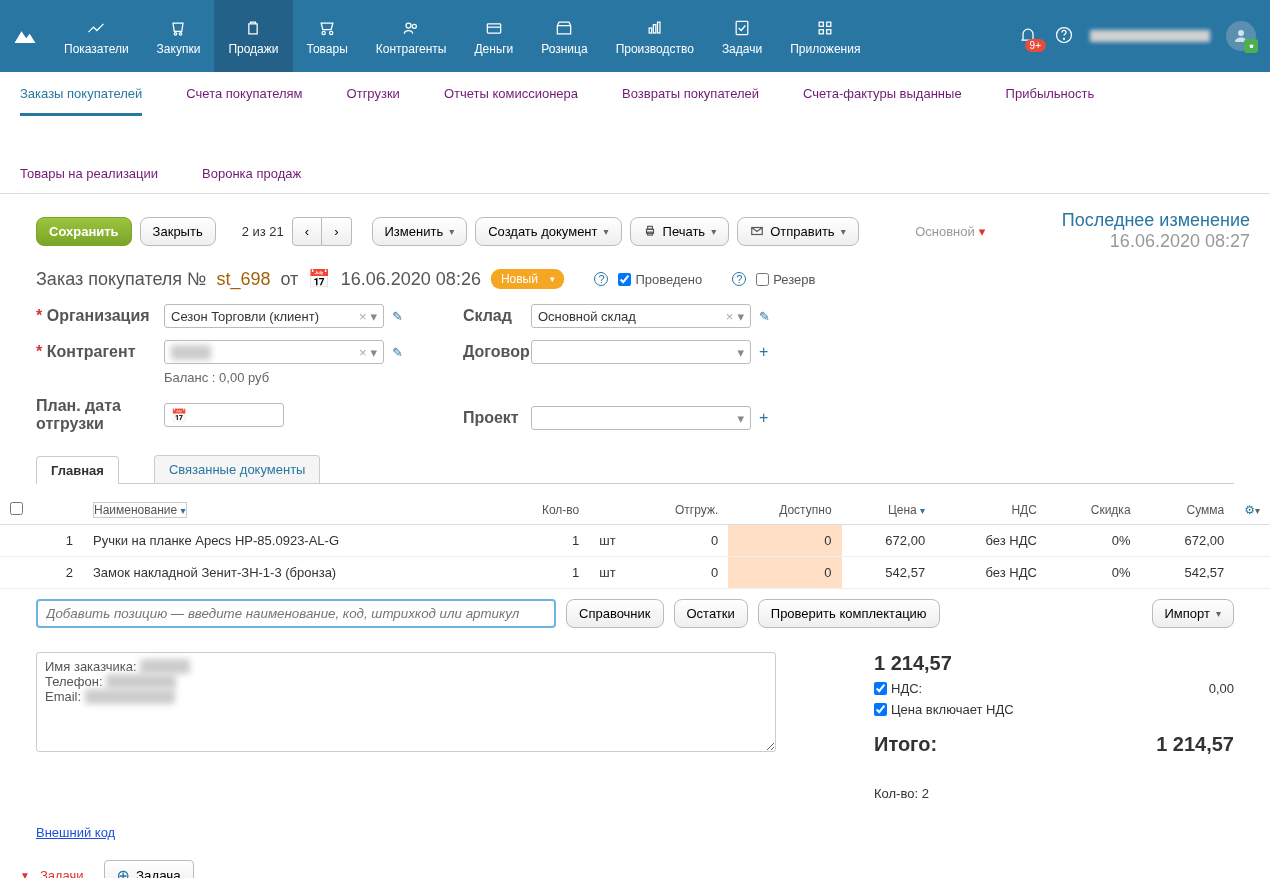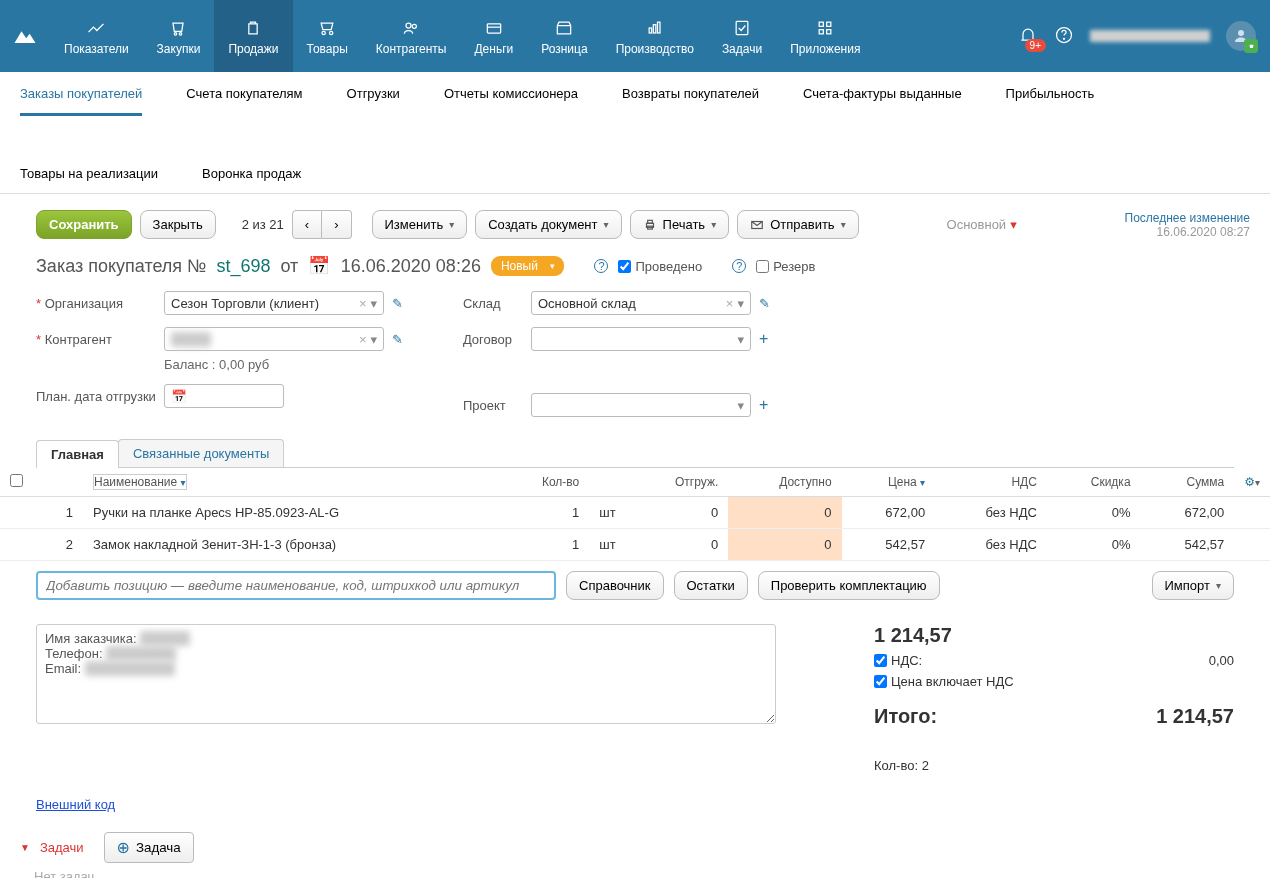--- a/index.html
+++ b/index.html
@@ -10,49 +10,49 @@
 .nav-item { color: #fff; padding: 8px 14px 6px; text-align: center; cursor: pointer; display: flex; flex-direction: column; align-items: center; justify-content: center; gap: 4px; font-size: 12px; }
 .nav-item.active { background: #236189; }
 .nav-item svg { width: 20px; height: 20px; }
 .nav-spacer { flex: 1; }
 .nav-right { display: flex; align-items: center; gap: 16px; padding-right: 14px; color: #fff; }
 .badge-wrap { position: relative; }
 .badge { position: absolute; bottom: -4px; right: -8px; background: #e74c3c; color: #fff; border-radius: 8px; font-size: 10px; padding: 1px 5px; }
 .avatar { width: 30px; height: 30px; border-radius: 50%; background: #5a8fb0; display: flex; align-items: center; justify-content: center; position: relative; }
 .avatar-badge { position: absolute; bottom: -2px; right: -2px; width: 14px; height: 14px; background: #4caf50; border-radius: 3px; display:flex; align-items:center; justify-content:center;}
 .sub-nav { display: flex; gap: 44px; padding: 14px 20px 0; border-bottom: 1px solid #ddd; flex-wrap: wrap; }
-.sub-nav-item { color: #000000; cursor: pointer; padding-bottom: 12px; }
+.sub-nav-item { color: #701a75; cursor: pointer; padding-bottom: 12px; }
 .sub-nav-item.active { color: #2976a3; border-bottom: 3px solid #2976a3; font-weight: normal; }
 .toolbar { display: flex; align-items: center; gap: 8px; padding: 16px 20px 10px 36px; flex-wrap: wrap; }
 .btn { border: 1px solid #bbb; background: linear-gradient(#fff,#eee); border-radius: 8px; padding: 6px 12px; cursor: pointer; font-size: 13px; display: inline-flex; align-items: center; gap: 6px; }
 .btn-primary { background: linear-gradient(#9bc53d,#7ba428); color: #fff; border-color: #7ba428; font-weight: bold; }
 .btn-group { display: flex; }
 .btn-group .btn { border-radius: 0; }
 .btn-group .btn:first-child { border-radius: 4px 0 0 4px; }
 .btn-group .btn:last-child { border-radius: 0 4px 4px 0; border-left: none; }
 .pager { display: flex; align-items: center; gap: 8px; margin-left: 18px; }
-.meta-right { margin-left: auto; text-align: right; font-size: 12px; }
+.meta-right { margin-left: auto; text-align: right; font-size: 18px; }
 .meta-right .l1 { color: #2976a3; }
 .meta-right .l2 { color: #999; }
 .type-sel { color: #999; margin-right: 20px; display:flex; align-items:center; gap:4px; cursor:pointer;}
 .doc-header { display: flex; align-items: center; gap: 10px; padding: 6px 20px 14px 36px; font-size: 18px; color: #555; }
 .status-badge { background: #f5a623; color: #fff; border-radius: 9px; padding: 3px 10px; font-size: 12px; display:flex; align-items:center; gap:12px; }
 .help { color: #2976a3; font-size: 11px; cursor: pointer; border:1px solid #2976a3; border-radius:50%; width:14px; height:14px; display:inline-flex; align-items:center; justify-content:center; margin-left:20px;}
 .form-area { padding: 0 36px; display: flex; gap: 60px; }
 .form-col { }
 .form-row { display: flex; align-items: center; margin-bottom: 12px; gap: 8px; }
-.form-label { width: 120px; color: #555; font-size: 13px; }
+.form-label { width: 120px; color: #555; font-size: 16px; font-weight: bold; }
 .form-label .req { color: #d33; }
 .form-input { border: 1px solid #bbb; border-radius: 3px; padding: 3px 6px; width: 220px; height: 24px; display:flex; align-items:center; background:#fff; position:relative; }
 .form-input .clear { color:#aaa; cursor:pointer; margin-left:auto; padding:0 4px;}
 .form-input .dd { color:#888; cursor:pointer; }
 .edit-icon { color:#2976a3; cursor:pointer; }
 .plus-icon { color:#2976a3; cursor:pointer; font-size:16px; }
 .balance { color: #666; font-size: 13px; margin-left: 128px; margin-top:-6px; margin-bottom:12px; }
-.tabs { display: flex; margin: 10px 36px 0; border-bottom: 1px solid #ccc; }
+.tabs { display: flex; margin: 10px 36px 12px; border-bottom: 1px solid #ccc; gap: 36px; }
 .tab { padding: 6px 14px; border: 1px solid #ccc; border-bottom: none; background: #f5f5f5; color: #2976a3; cursor: pointer; border-radius:4px 4px 0 0; margin-right:-1px;}
 .tab.active { background: #fff; color: #333; font-weight: bold; position:relative; top:1px;}
 table.grid { width: 100%; border-collapse: collapse; }
 .grid th { text-align: left; font-weight: normal; color: #555; padding: 6px 10px; border-bottom: 1px solid #ddd; font-size:12px;}
 .grid th.r, .grid td.r { text-align: right; }
 .grid td { padding: 8px 10px; border-bottom: 1px solid #eee; }
 .grid .warn { background: #ffe0c7; }
 .below-grid { display: flex; align-items: center; gap: 10px; padding: 10px 36px; }
 .add-input { border: 2px solid #6bb6e0; border-radius: 4px; padding: 5px 8px; width: 520px; font-style: italic; color: #999; }
 .totals { display: flex; padding: 14px 36px; gap: 40px; }
@@ -240,21 +240,21 @@
     </div>
   <div class="meta-right">
     <div class="l1">Последнее изменение</div>
     <div class="l2">16.06.2020 08:27</div>
   </div>
 </div>
 
 
 <div class="doc-header">
   <span>Заказ покупателя №</span>
-  <span style="color:#0f766e">st_698</span>
+  <span style="color:#a16207">st_698</span>
   <span>от</span>
   <span style="color:#2976a3">📅</span>
   <span>16.06.2020 08:26</span>
   <span class="status-badge">
       <span>Новый</span> 
       <span style="font-size:9px">▾</span>
     </span>
   <span class="help">?</span>
   <label style="font-size:13px; display:flex; align-items:center; gap:4px">
       <input type="checkbox" checked="" style=""> 

